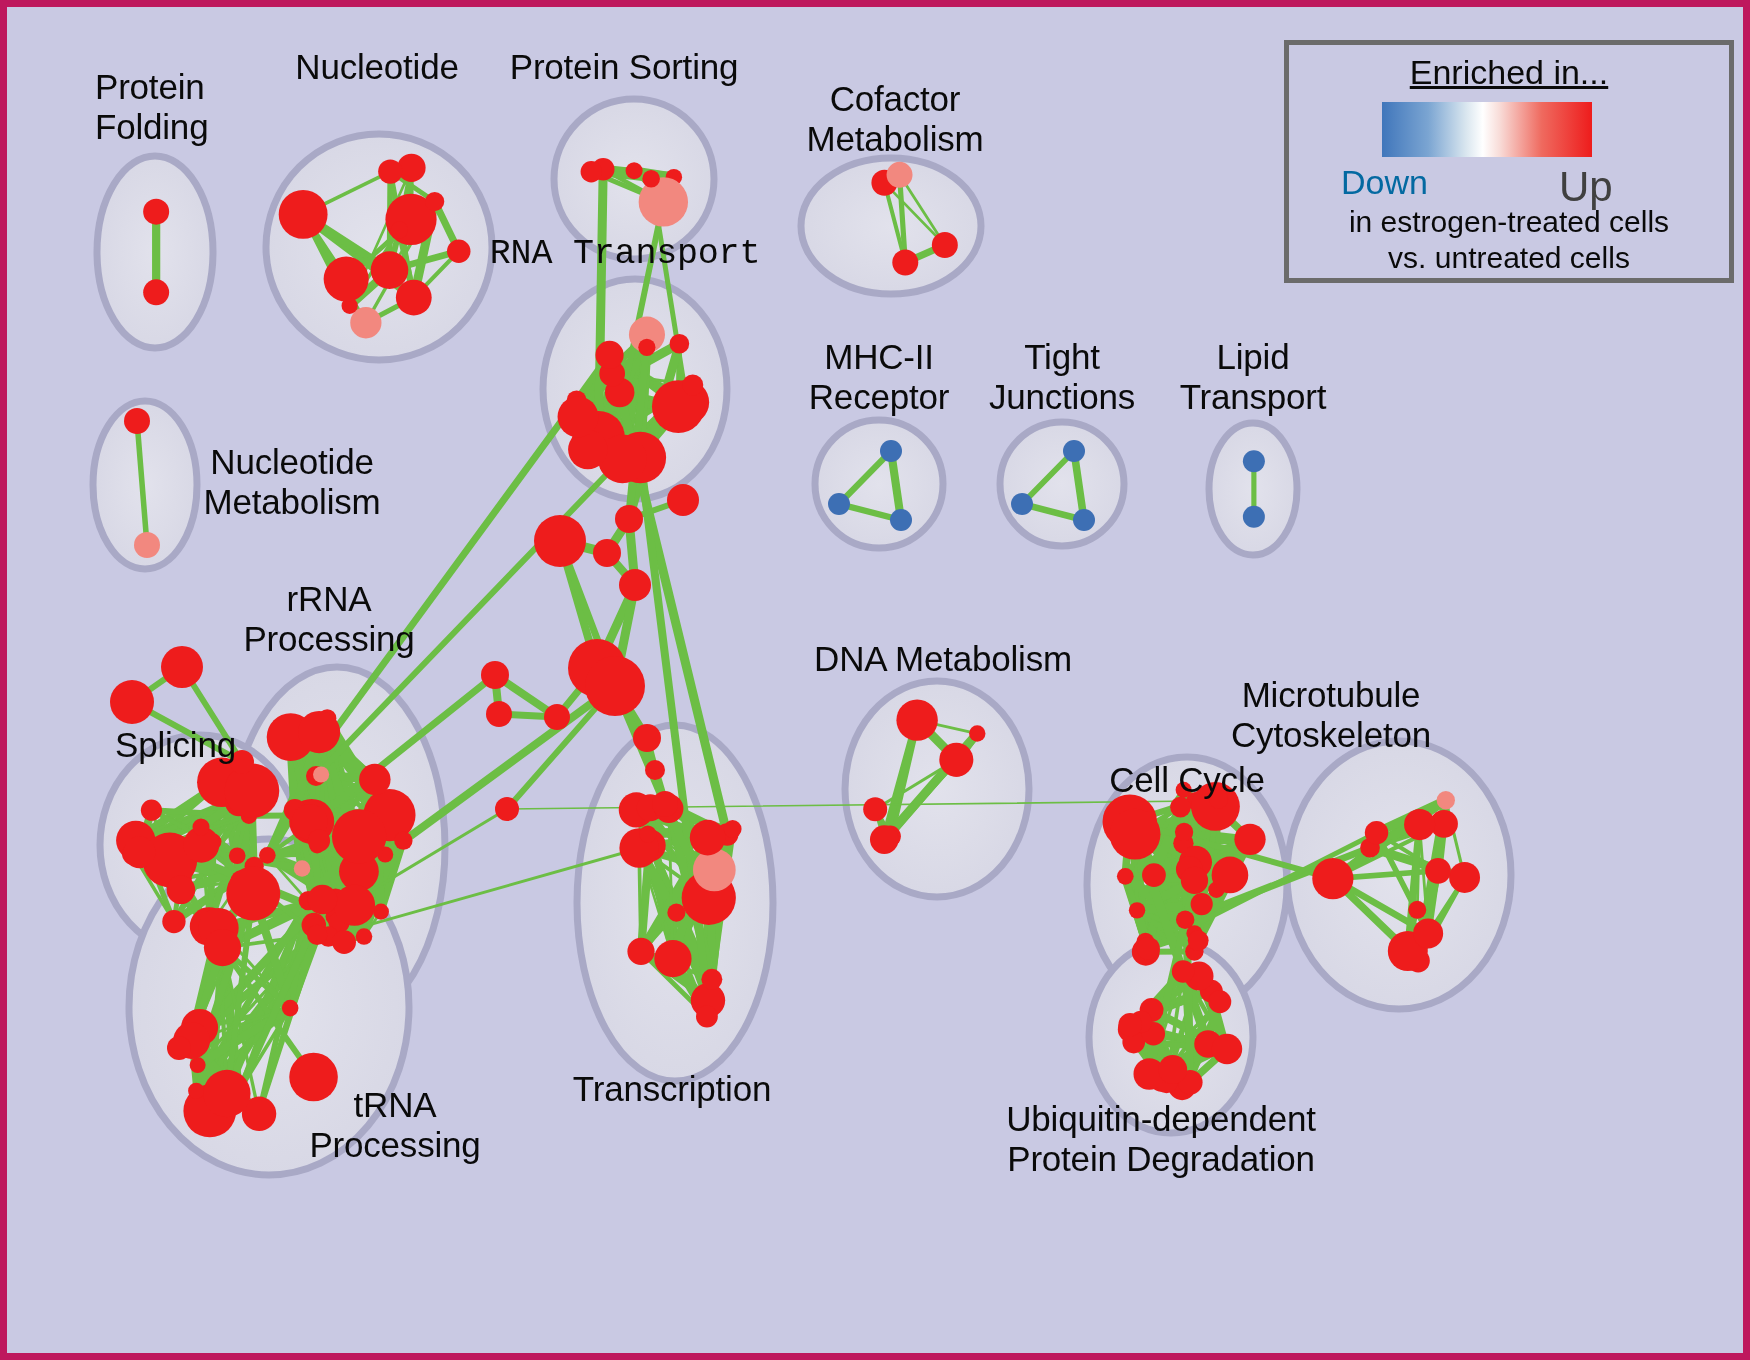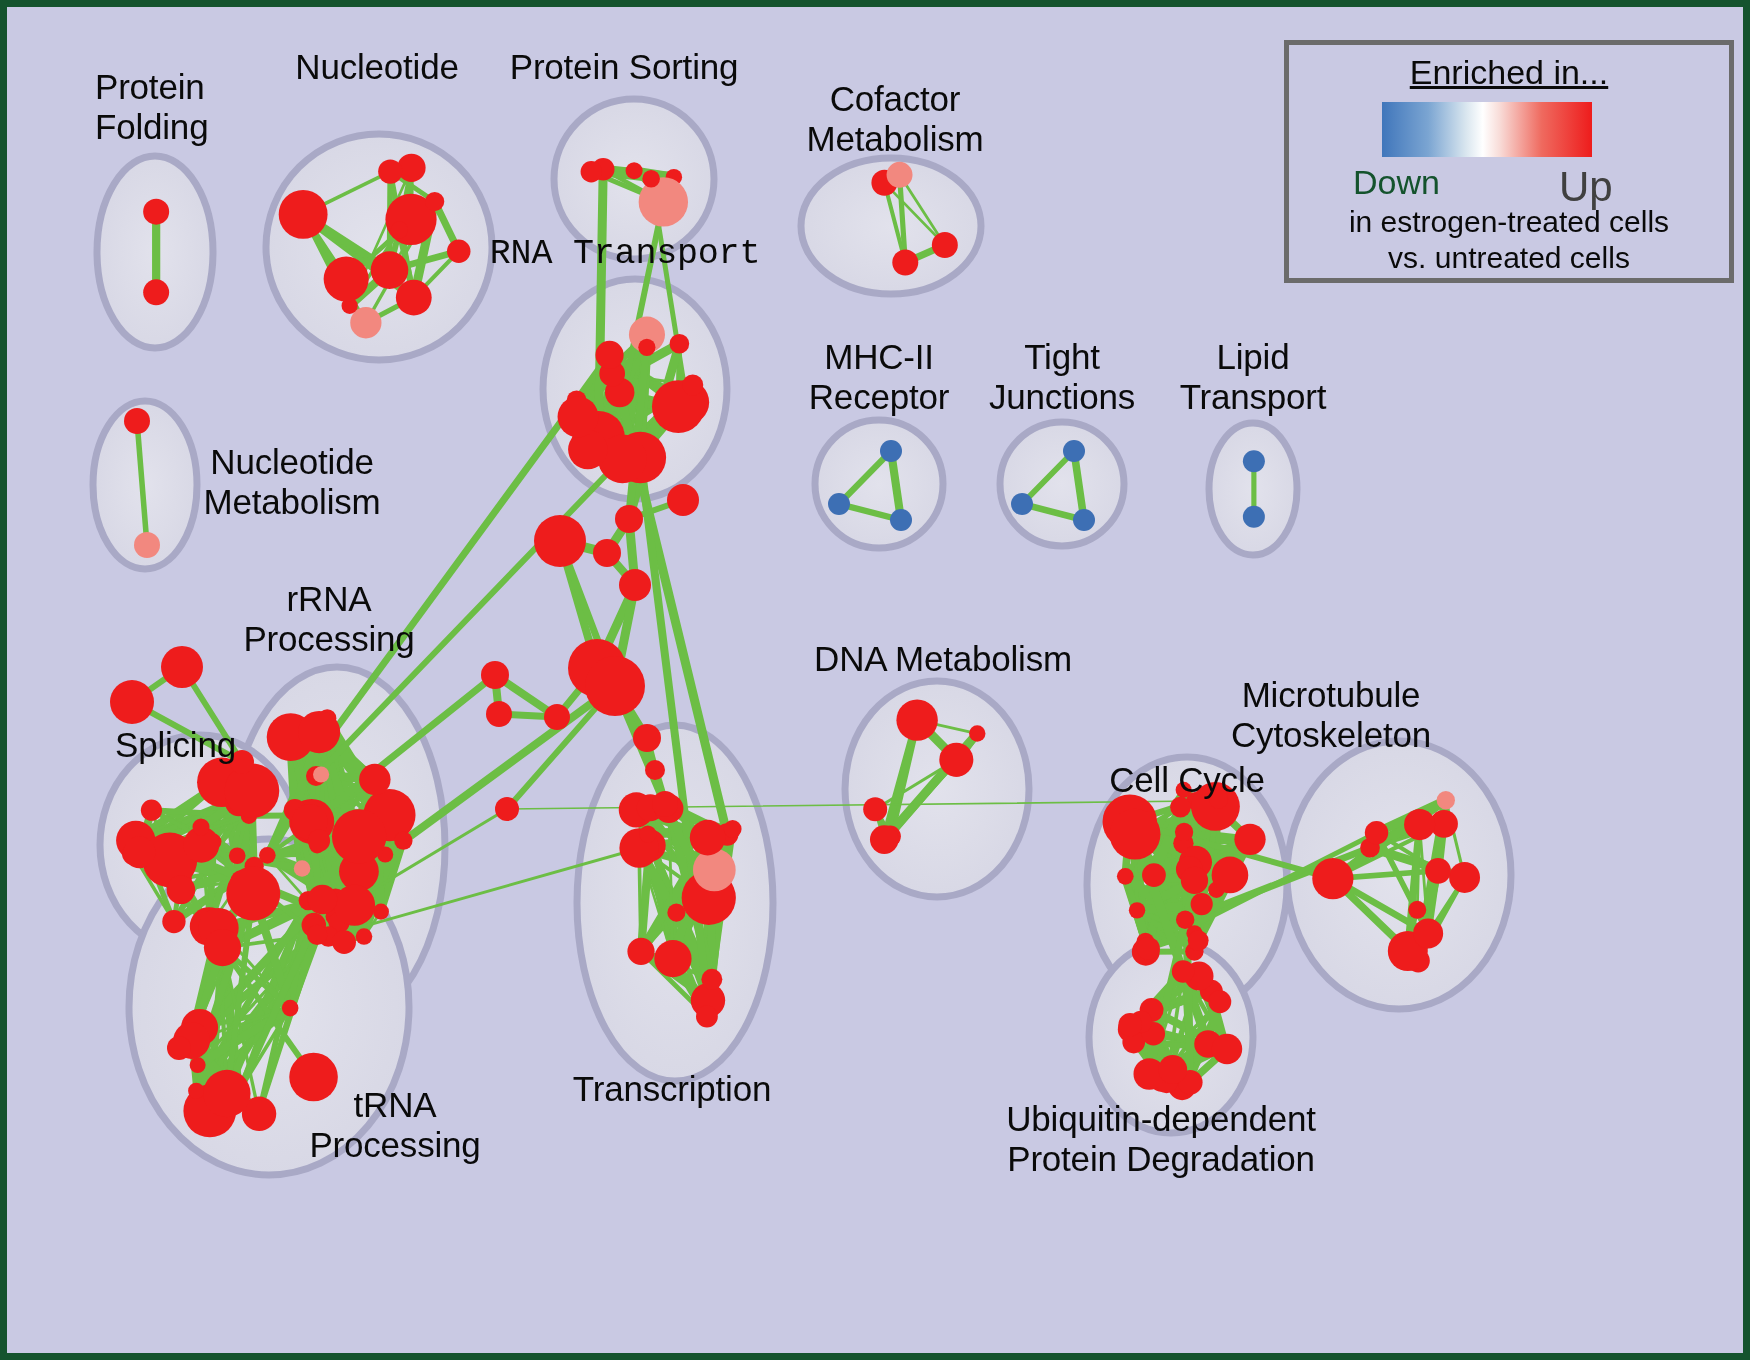--- a/index.html
+++ b/index.html
@@ -1,21 +1,21 @@
 <!DOCTYPE html>
 <html><head>
 <meta charset="utf-8">
 <style>
   html,body{margin:0;padding:0;background:#ffffff;}
   body{font-family:"Liberation Sans", sans-serif;}
   #stage{
     position:relative;
     width:1750px;height:1360px;
     background:#c9c9e3;
-    border:7px solid #14532d;
+    border:7px solid #be185d;
     box-sizing:border-box;
     overflow:hidden;
   }
   #net{position:absolute;left:0;top:0;width:1750px;height:1360px;}
   .lbl{
     position:absolute;
     color:#0a0a0a;
     font-size:35px;
     line-height:1.13;
     font-family:"Liberation Sans", sans-serif;
@@ -34,21 +34,21 @@
     box-sizing:border-box;
   }
   #legend .ttl{
     position:absolute;left:0;right:0;top:8px;
     text-align:center;font-size:34px;color:#0a0a0a;text-decoration:underline;
   }
   #legend .bar{
     position:absolute;left:93px;top:57px;width:210px;height:55px;
     background:linear-gradient(to right,#4076bb 0%,#7ba5d2 22%,#d9e6ef 40%,#ffffff 48%,#f8dcd8 56%,#ef6a5f 76%,#ee1c1c 100%);
   }
-  #legend .dn{position:absolute;left:52px;top:118px;font-size:34px;color:#14532d;margin-left:12px;}
+  #legend .dn{position:absolute;left:52px;top:118px;font-size:34px;color:#0369a1;}
   #legend .up{position:absolute;left:270px;top:118px;font-size:42px;color:#404040;}
   #legend .sub1{position:absolute;left:0;right:0;top:160px;text-align:center;font-size:30px;color:#0a0a0a;}
   #legend .sub2{position:absolute;left:0;right:0;top:196px;text-align:center;font-size:30px;color:#0a0a0a;}
 </style>
 </head>
 <body>
 
 <div id="stage">
 
   <svg id="net" viewBox="0 0 1750 1360">

